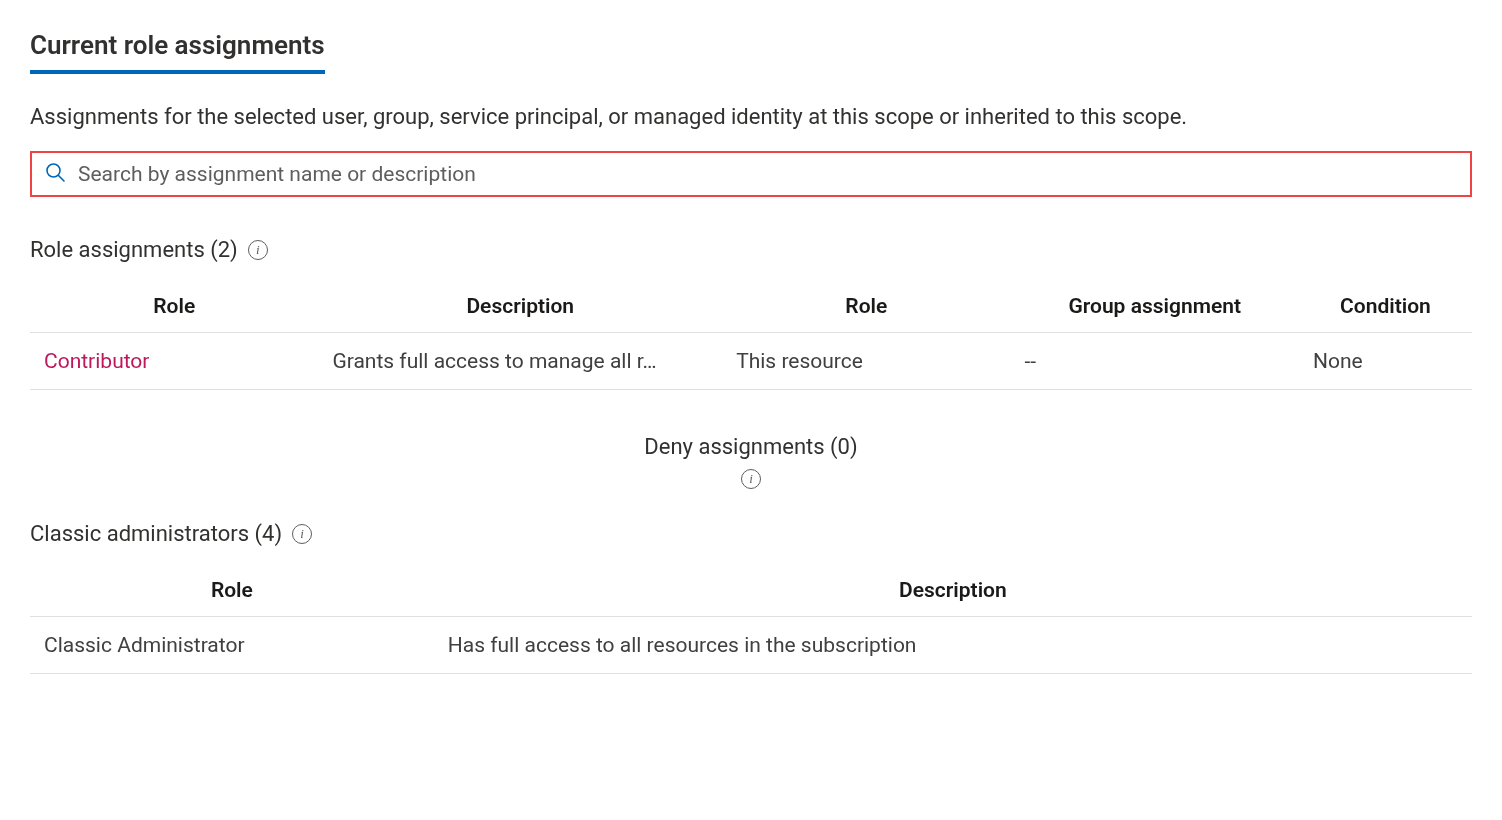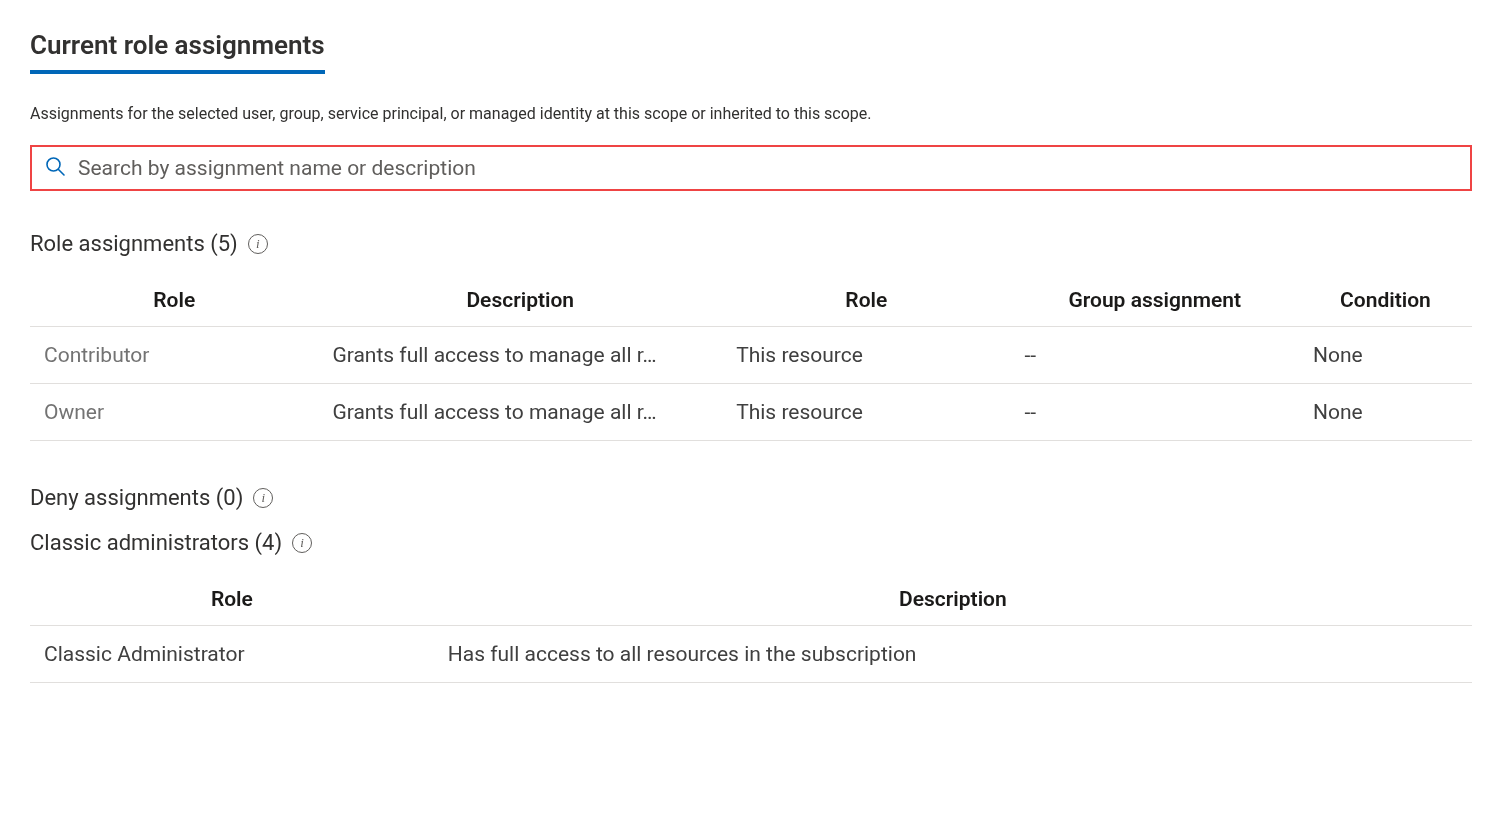--- a/index.html
+++ b/index.html
@@ -29,21 +29,21 @@
     }
     .tab.active {
       font-weight: 600;
       border-bottom: 4px solid #0067b8;
     }
     .tab:not(.active) {
       color: #323130;
       font-weight: 400;
     }
     .description {
-      font-size: 16px;
+      font-size: 22px;
       color: #323130;
       margin-bottom: 22px;
     }
     .search-box {
       display: flex;
       align-items: center;
       border: 2px solid #ef4444;
       height: 46px;
       width: 100%;
       padding: 0 12px;
@@ -108,21 +108,21 @@
     td {
       font-size: 21px;
       color: #404040;
       padding: 16px 14px;
       border-bottom: 1.5px solid #e1dfdd;
       white-space: nowrap;
       overflow: hidden;
       text-overflow: ellipsis;
     }
     td.link {
-      color: #737373;
+      color: #be185d;
       cursor: pointer;
     }
     
     .role-table col.c-role { width: 20%; }
     .role-table col.c-desc { width: 28%; }
     .role-table col.c-scope { width: 20%; }
     .role-table col.c-group { width: 20%; }
     .role-table col.c-cond { width: 12%; }
     
     .classic-table col.c-role { width: 28%; }
@@ -141,21 +141,21 @@
   <span>
     <svg width="22" height="22" viewBox="0 0 22 22" fill="none">
       <circle cx="9.5" cy="9.5" r="6.5" stroke="#0067b8" stroke-width="1.6"></circle>
       <line x1="14.5" y1="14.5" x2="20" y2="20" stroke="#0067b8" stroke-width="1.6" stroke-linecap="round"></line>
     </svg>
   </span>
   <input type="text" class="search-input" placeholder="Search by assignment name or description" style="">
 </div>
 
 <div class="section-header">
-  <span>Role assignments (5)</span>
+  <span>Role assignments (2)</span>
   <span class="info-icon">i</span>
 </div>
 
 <table class="role-table">
   <colgroup>
     <col class="c-role">
       <col class="c-desc">
       <col class="c-scope">
       <col class="c-group">
       <col class="c-cond">
@@ -170,31 +170,24 @@
     </tr>
   </thead>
   <tbody>
     <tr>
       <td class="link">Contributor</td>
       <td>Grants full access to manage all r…</td>
       <td>This resource</td>
       <td>--</td>
       <td>None</td>
     </tr>
-    <tr>
-      <td class="link">Owner</td>
-      <td>Grants full access to manage all r…</td>
-      <td>This resource</td>
-      <td>--</td>
-      <td>None</td>
-    </tr>
   </tbody>
 </table>
 
-<div class="section-header" style="margin-bottom:20px;">
+<div class="section-header" style="margin-bottom:32px;flex-direction:column;">
   <span>Deny assignments (0)</span>
   <span class="info-icon">i</span>
 </div>
 
 <div class="section-header">
   <span>Classic administrators (4)</span>
   <span class="info-icon">i</span>
 </div>
 
 <table class="classic-table classic">

